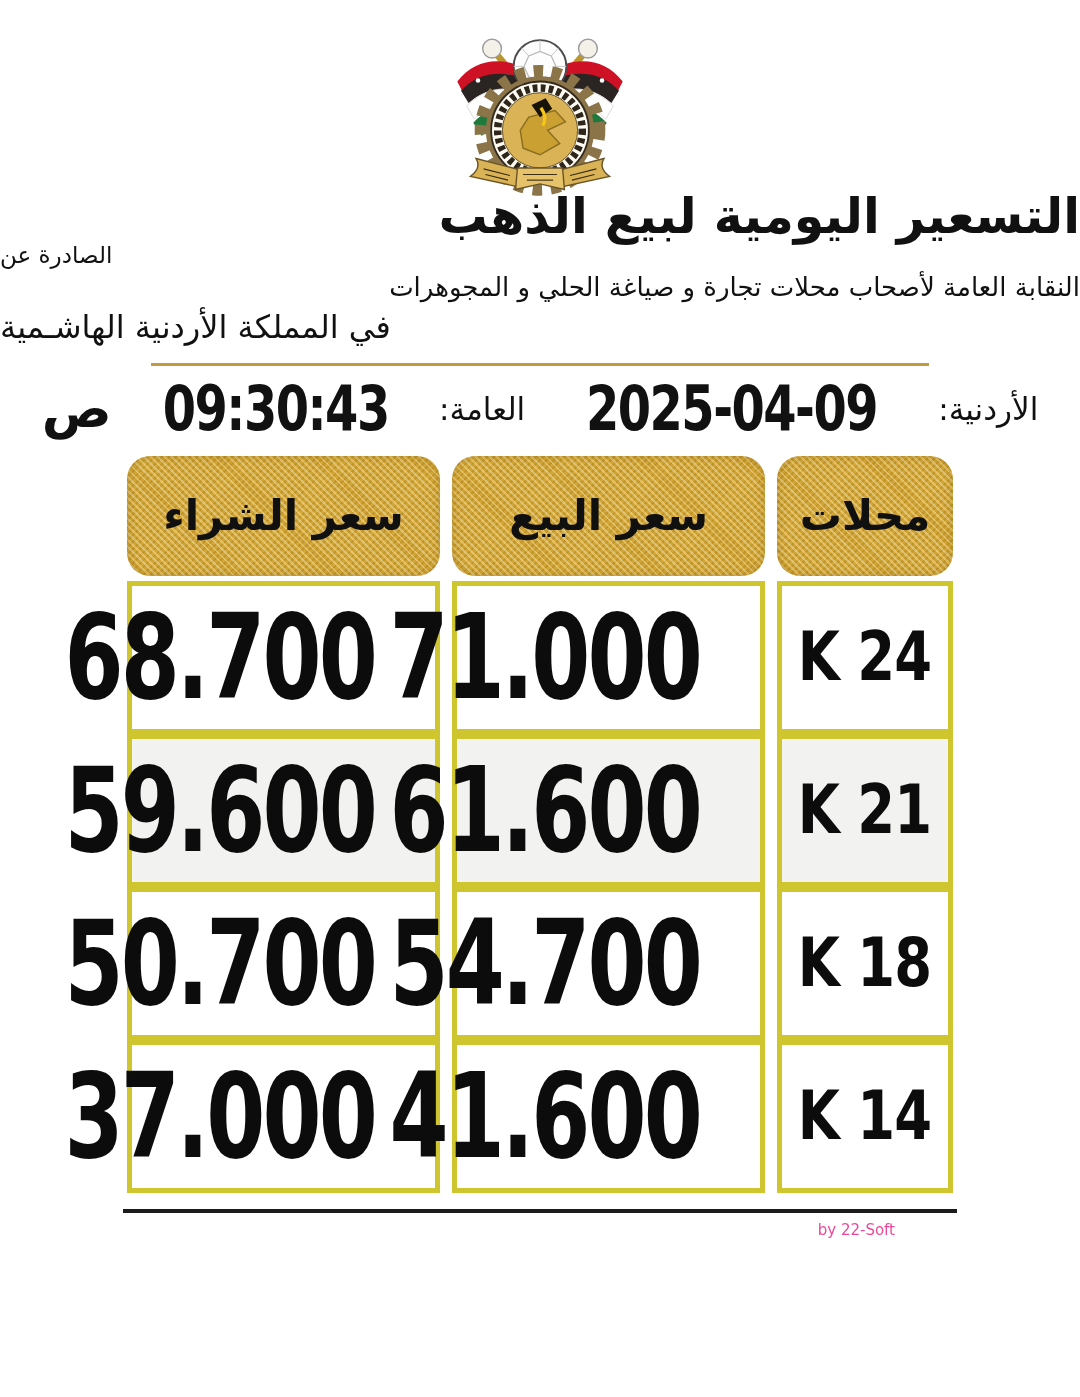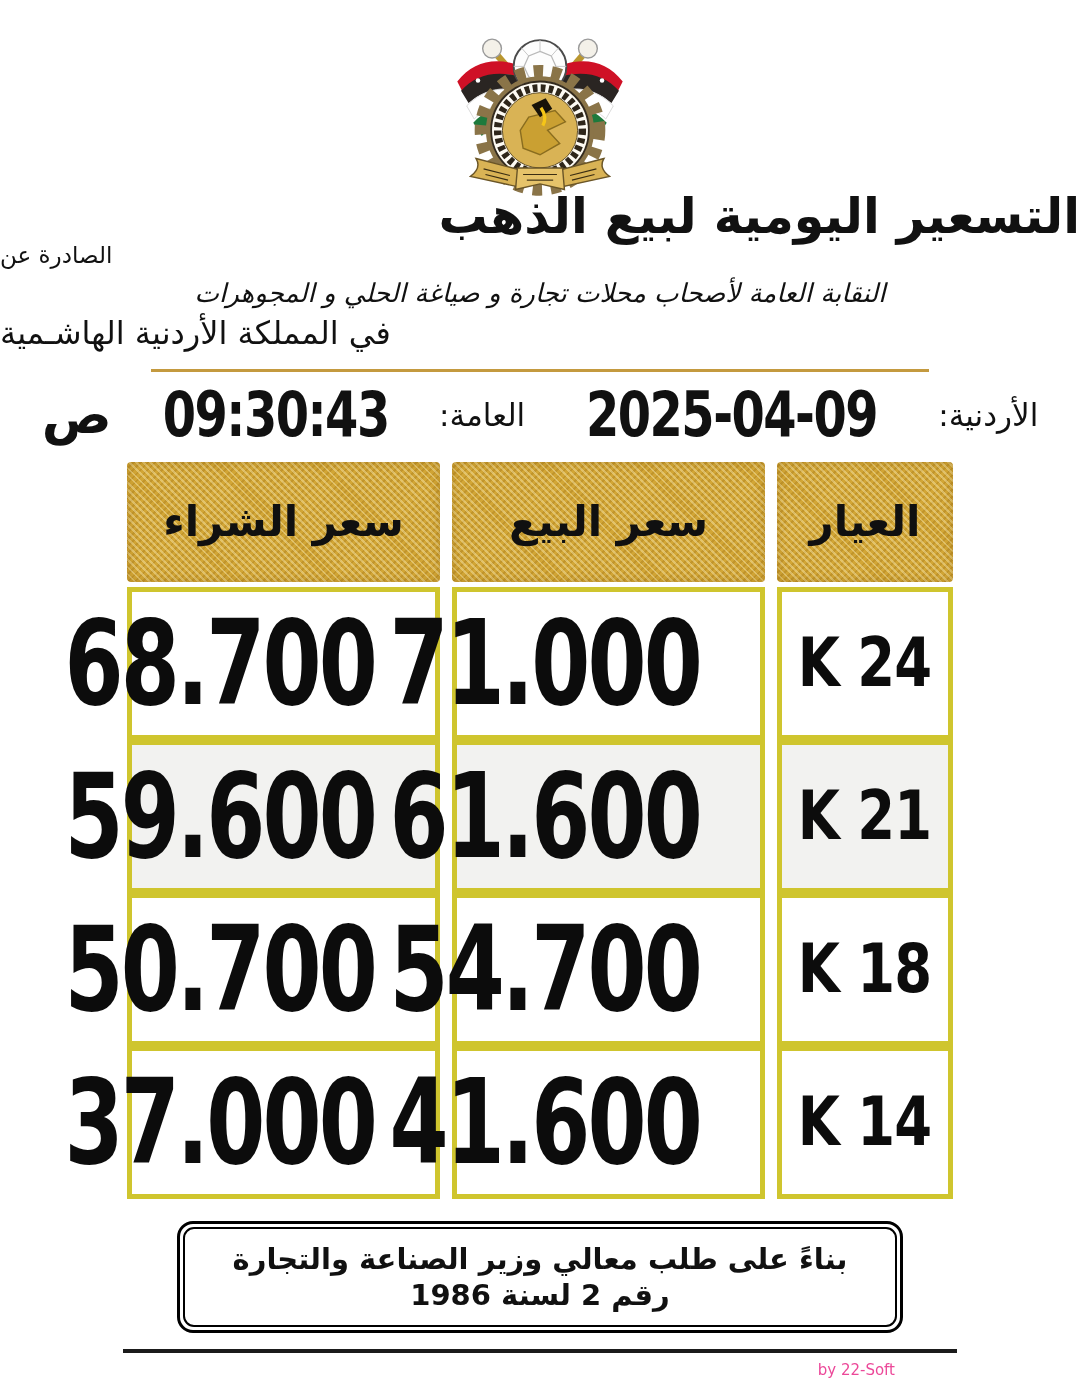--- a/index.html
+++ b/index.html
@@ -12,21 +12,21 @@
 
   
   .emblem-wrap{display:block;margin:10px auto 0;width:290px;height:188px;}
 
   
   .title{
     font-size:49px;font-weight:bold;
     margin-top:-6px;line-height:1.0;letter-spacing:-1px;direction:rtl;
   }
   .sub1{text-align:left;font-size:23px;line-height:1.1;margin-top:2px;direction:rtl;}
-  .sub2{text-align:center;font-size:26px;line-height:1.2;margin-top:10px;direction:rtl;font-style:italic;}
+  .sub2{font-size:26px;line-height:1.2;margin-top:4px;direction:rtl;}
   .sub3{text-align:left;font-size:32px;line-height:1.2;margin-top:5px;direction:rtl;}
   .gold-hr{width:778px;height:3px;background:#c49a3f;margin:16px auto 8px;border:none;}
 
   
   .datetime{
     direction:rtl;display:flex;justify-content:center;align-items:center;
     gap:15px;margin-top:4px;height:70px;
   }
   .dt-label{font-size:31px;white-space:nowrap;}
   .dt-num{
@@ -34,21 +34,21 @@
     transform:scaleX(.76);letter-spacing:-2px;white-space:nowrap;
   }
   .meridiem{font-size:52px;font-weight:bold;line-height:1;}
 
   
   .gold-table{
     direction:rtl;width:826px;margin:12px auto 0;
     display:grid;grid-template-columns:176px 313px 313px;column-gap:12px;row-gap:0;
   }
   .th{
-    height:120px;border-radius:4px;margin-bottom:5px;
+    height:120px;border-radius:23px;margin-bottom:5px;
     display:flex;align-items:center;justify-content:center;
     font-size:42px;font-weight:bold;color:#101010;
     background-color:#d2a636;
     background-image:
       repeating-linear-gradient(45deg, rgba(255,244,195,.38) 0 2px, transparent 2px 5px),
       repeating-linear-gradient(-45deg, rgba(134,90,8,.22) 0 2px, transparent 2px 5px);
     box-shadow:inset 0 0 10px rgba(120,80,0,.35);
   }
   .td{
     border:5px solid #cfc52e;background:#ffffff;height:143px;
@@ -169,21 +169,21 @@
     <span class="dt-label">الأردنية:</span>
     <span class="dt-num">2025-04-09</span>
     <span class="dt-label">العامة:</span>
     <span class="dt-num">09:30:43</span>
     <span class="meridiem">ص</span>
   </div>
 
   <div class="gold-table">
 
     <div class="th">
-      <span>العيار</span>
+      <span>محلات</span>
     </div>
     <div class="th">
       <span>سعر البيع</span>
     </div>
     <div class="th">
       <span>سعر الشراء</span>
     </div>
 
     <div class="td">
       <span class="karat">24 K</span>
@@ -219,20 +219,17 @@
       <span class="karat">14 K</span>
     </div>
     <div class="td">
       <span class="price">41.600</span>
     </div>
     <div class="td">
       <span class="price">37.000</span>
     </div>
   </div>
 
-  <div class="note-outer">
-    <div class="note-inner">بناءً على طلب معالي وزير الصناعة والتجارة رقم 2 لسنة 1986</div>
-  </div>
 
   <div class="divider"></div>
   <div class="credit">by 22-Soft</div>
 
 </div>
 
 </body></html>

